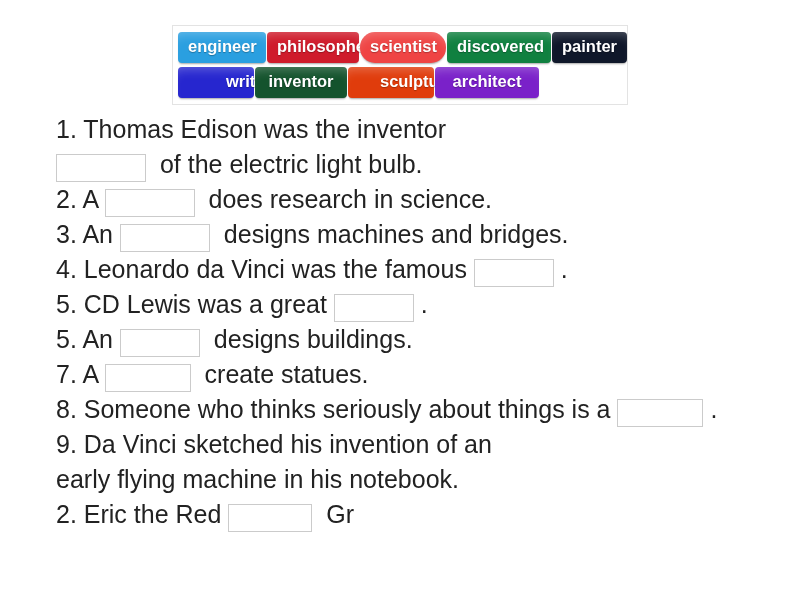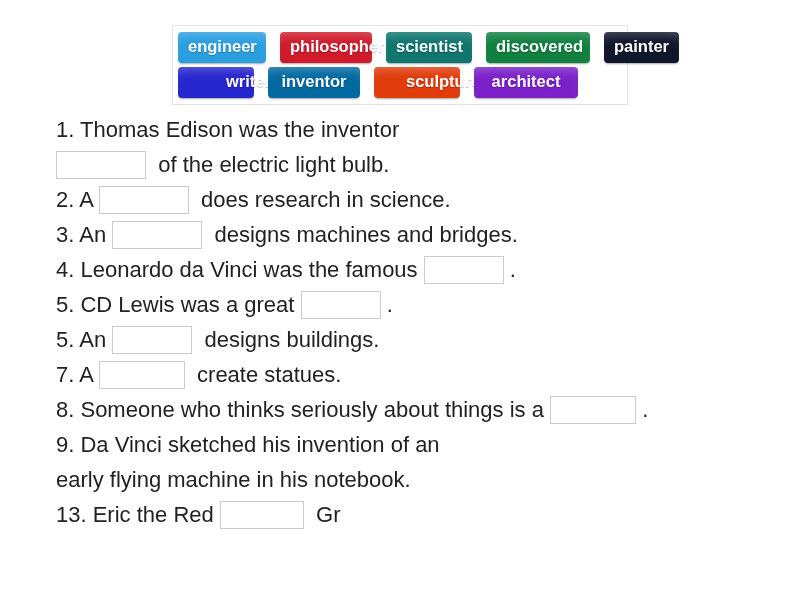--- a/index.html
+++ b/index.html
@@ -24,21 +24,21 @@
     width: 456px;
     box-sizing: border-box;
     border: 1px solid #e3e3e3;
     background: #ffffff;
     padding: 6px 5px 6px 5px;
   }
   .bank-row {
     display: flex;
     flex-direction: row;
     align-items: flex-start;
-    gap: 14px;
+    gap: 1px;
     margin-bottom: 4px;
   }
   .bank-row:last-child {
     margin-bottom: 0;
   }
   .word-tile {
     display: inline-block;
     box-sizing: border-box;
     height: 31px;
     line-height: 29px;
@@ -59,24 +59,24 @@
   
   #questions {
     position: absolute;
     left: 56px;
     top: 112px;
     width: 736px;
   }
   .q-line {
     height: 35px;
     line-height: 35px;
-    font-size: 22px;
+    font-size: 25px;
     white-space: nowrap;
     display: flex;
-    align-items: center;
+    align-items: flex-end;
   }
   .q-text {
     display: inline-block;
     white-space: pre;
   }
   .blank {
     display: inline-block;
     box-sizing: border-box;
     height: 28px;
     background: #ffffff;
@@ -85,27 +85,27 @@
     cursor: pointer;
   }
 </style>
 </head>
 <body>
 
 <div id="word-bank">
     <div class="bank-row">
       <div class="word-tile" style="background: rgb(42, 159, 224); width: 88px;">engineer</div>
       <div class="word-tile" style="background: rgb(207, 27, 43); width: 92px;">philosopher</div>
-      <div class="word-tile" style="background: #0f766e; width: 86px;">scientist</div>
+      <div class="word-tile" style="background: #ef4444; width: 86px; border-radius: 15px;">scientist</div>
       <div class="word-tile" style="background: rgb(16, 128, 64); width: 104px;">discovered</div>
       <div class="word-tile" style="background: #0f172a; width: 82px;">painter</div>
     </div>
     <div class="bank-row">
       <div class="word-tile" style="background: rgb(38, 38, 207); width: 76px; padding-left: 48px;">writer</div>
-      <div class="word-tile" style="background: #0369a1; width: 92px;">inventor</div>
+      <div class="word-tile" style="background: #14532d; width: 92px;">inventor</div>
       <div class="word-tile" style="background: rgb(224, 60, 12); width: 86px; padding-left: 32px;">sculpture</div>
       <div class="word-tile" style="background: rgb(122, 33, 201); width: 104px;">architect</div>
     </div>
   </div>
 
 <div id="questions">
     <div class="q-line">
       <span class="q-text">1. Thomas Edison was the inventor</span>
     </div>
     <div class="q-line">
@@ -147,17 +147,17 @@
       <span class="blank" style="width: 86px;"></span>
       <span class="q-text"> .</span>
     </div>
     <div class="q-line">
       <span class="q-text">9. Da Vinci sketched his invention of an</span>
     </div>
     <div class="q-line">
       <span class="q-text">early flying machine in his notebook.</span>
     </div>
     <div class="q-line">
-      <span class="q-text">13. Eric the Red </span>
+      <span class="q-text">2. Eric the Red </span>
       <span class="blank" style="width: 84px;"></span>
       <span class="q-text">  Gr</span>
     </div>
   </div>
 
 </body></html>

